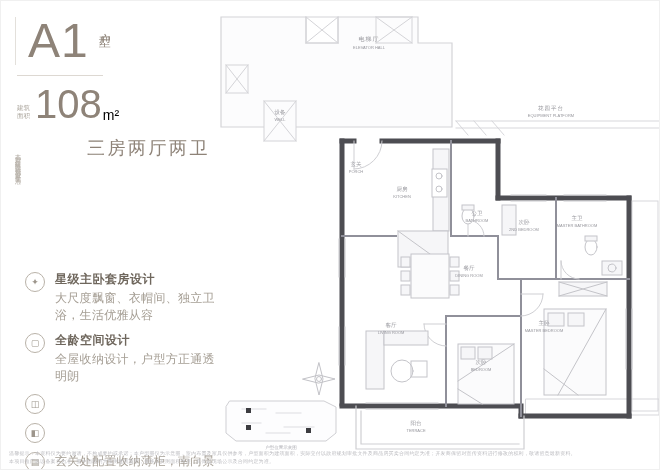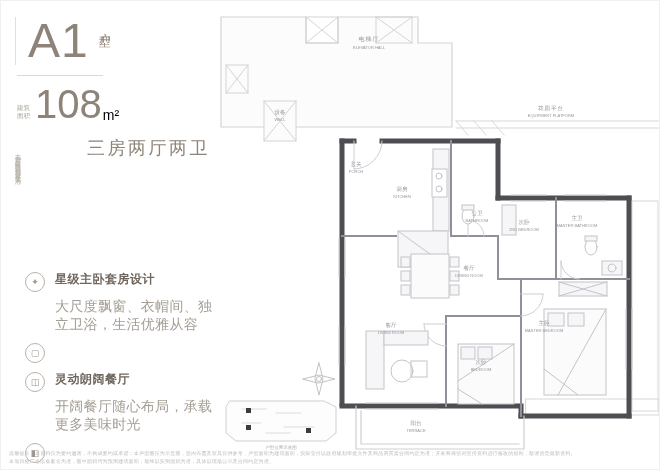--- a/index.html
+++ b/index.html
@@ -25,21 +25,21 @@
   }
   
   .features{position:absolute;left:24px;top:270px;width:195px;}
   .feature{display:flex;gap:10px;margin-bottom:8px;}
   .f-icon{
     flex:0 0 20px;width:20px;height:20px;border:1px solid #b9b2a8;border-radius:50%;
     display:flex;align-items:center;justify-content:center;
     font-size:9px;color:#9d968c;box-sizing:border-box;margin-top:1px;
   }
   .f-title{font-size:12px;font-weight:bold;color:#6f675d;letter-spacing:.5px;}
-  .f-desc{font-size:14px;color:#a59e94;margin-top:10px;letter-spacing:.3px;}
+  .f-desc{font-size:12px;color:#a59e94;margin-top:2px;letter-spacing:.3px;}
   
   .plan{position:absolute;left:205px;top:8px;width:455px;height:445px;}
   
   .disclaimer{position:absolute;left:8px;right:8px;bottom:4px;}
   .disclaimer div{font-size:5px;line-height:1.5;color:#bcbcc0;letter-spacing:.2px;white-space:nowrap;overflow:hidden;}
 </style>
 </head>
 <body>
 
 <div class="page">
@@ -63,27 +63,27 @@
   <div class="features">
     <div class="feature">
       <span class="f-icon">✦</span>
       <span>
           <div class="f-title">星级主卧套房设计</div>
       <div class="f-desc">大尺度飘窗、衣帽间、独立卫浴，生活优雅从容</div>
         </span>
     </div>
     <div class="feature">
       <span class="f-icon">▢</span>
+      <span>
+          <div class="f-title">全龄空间设计</div>
+      <div class="f-desc">全屋收纳设计，户型方正通透明朗</div>
+        </span>
     </div>
     <div class="feature">
       <span class="f-icon">◫</span>
-      <span>
-          <div class="f-title">灵动朗阔餐厅</div>
-      <div class="f-desc">开阔餐厅随心布局，承载更多美味时光</div>
-        </span>
     </div>
     <div class="feature">
       <span class="f-icon">◧</span>
     </div>
     <div class="feature">
       <span class="f-icon">▤</span>
       <span>
       <div class="f-desc">玄关处配置收纳薄柜，南向景观双联阳台</div>
         </span>
     </div>

